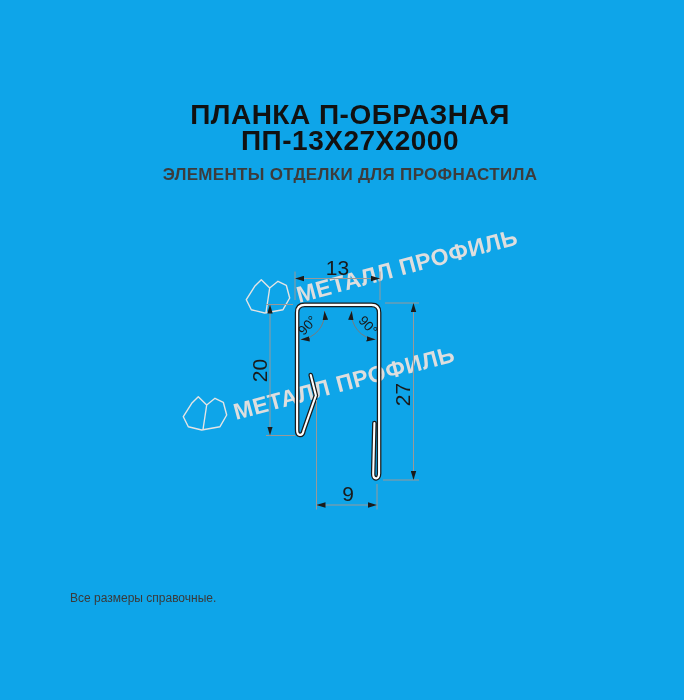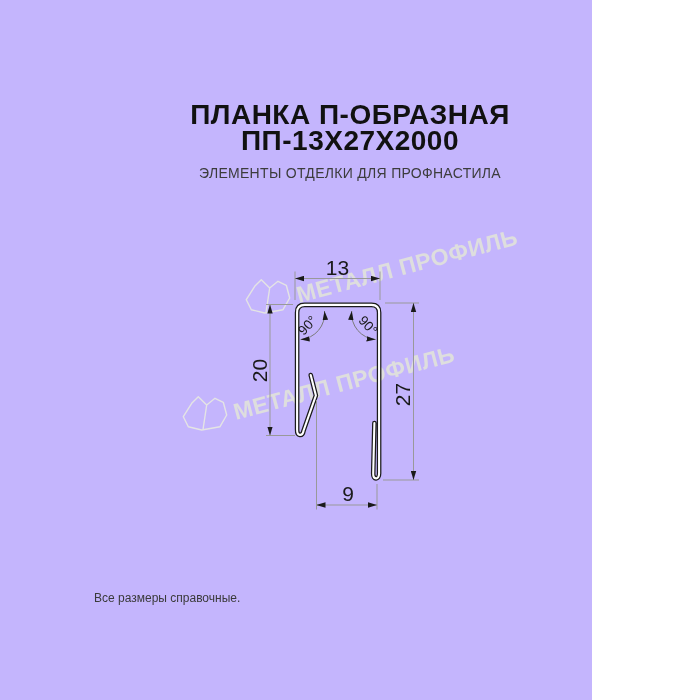--- a/index.html
+++ b/index.html
@@ -1,31 +1,31 @@
 <!DOCTYPE html>
 <html><head>
 <meta charset="utf-8">
 <style>
   html,body{margin:0;padding:0;background:#fff;}
   .page{
-    position:relative;width:592px;height:700px;background:#c4b5fd;overflow:hidden;
+    position:relative;width:684px;height:700px;background:#0ea5e9;overflow:hidden;
     font-family:"Liberation Sans","DejaVu Sans",sans-serif;
   }
   .title-block{position:absolute;top:102px;left:0;width:700px;text-align:center;}
   .title-line{
     font-size:28px;line-height:26px;font-weight:800;letter-spacing:0.5px;
     color:#111111;white-space:nowrap;
   }
   .subtitle{
-    margin-top:11px;font-size:14px;font-weight:400;letter-spacing:0.3px;
+    margin-top:11px;font-size:17px;font-weight:700;letter-spacing:0.3px;
     color:#3c3c3c;white-space:nowrap;
   }
   .drawing-svg{position:absolute;left:0;top:0;width:700px;height:700px;}
   .footer-block{
-    position:absolute;left:94px;top:590px;font-size:12px;line-height:16.5px;color:#3a3a3a;
+    position:absolute;left:70px;top:590px;font-size:12px;line-height:16.5px;color:#3a3a3a;
   }
   .dim-text{font-family:"Liberation Sans","DejaVu Sans",sans-serif;fill:#1a1a1a;}
   .wm-text{font-family:"Liberation Sans","DejaVu Sans",sans-serif;font-weight:700;fill:#dedede;}
 </style>
 </head>
 <body>
 
 <div class="page">
 
   <div class="title-block">

